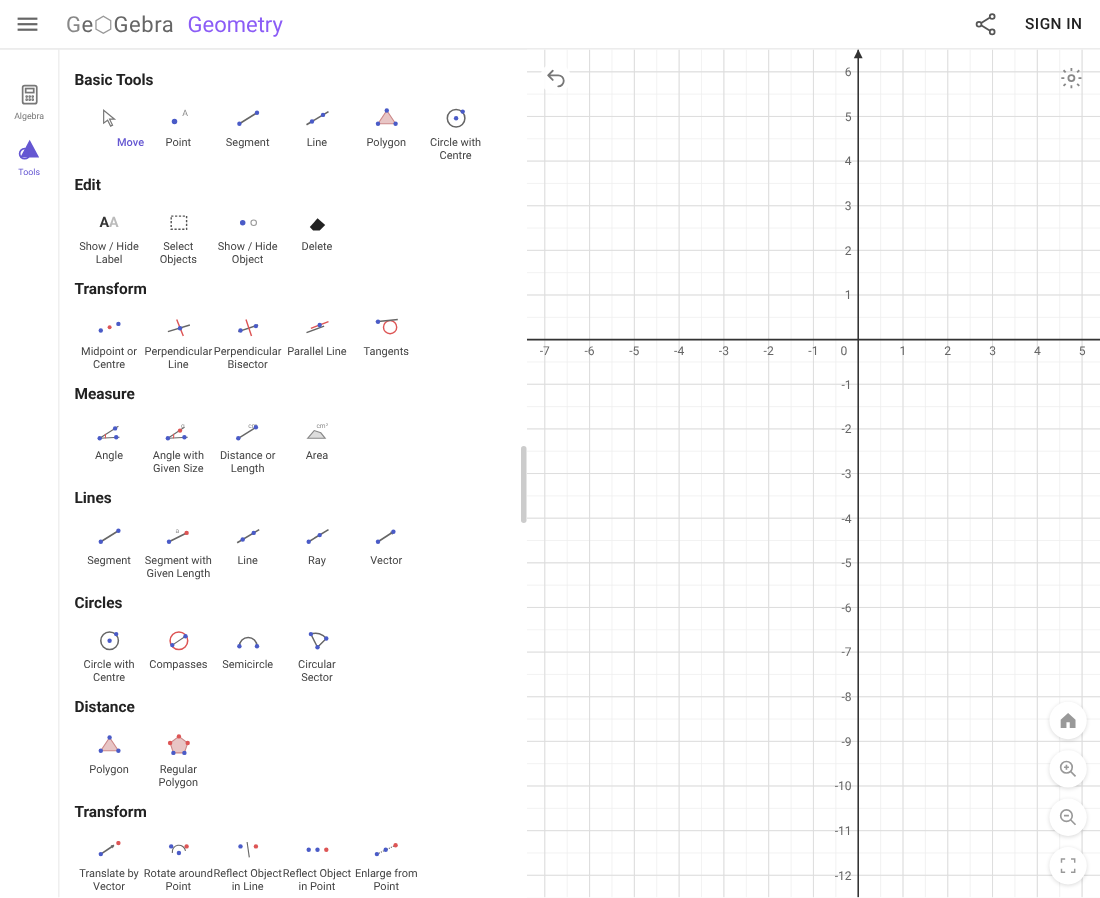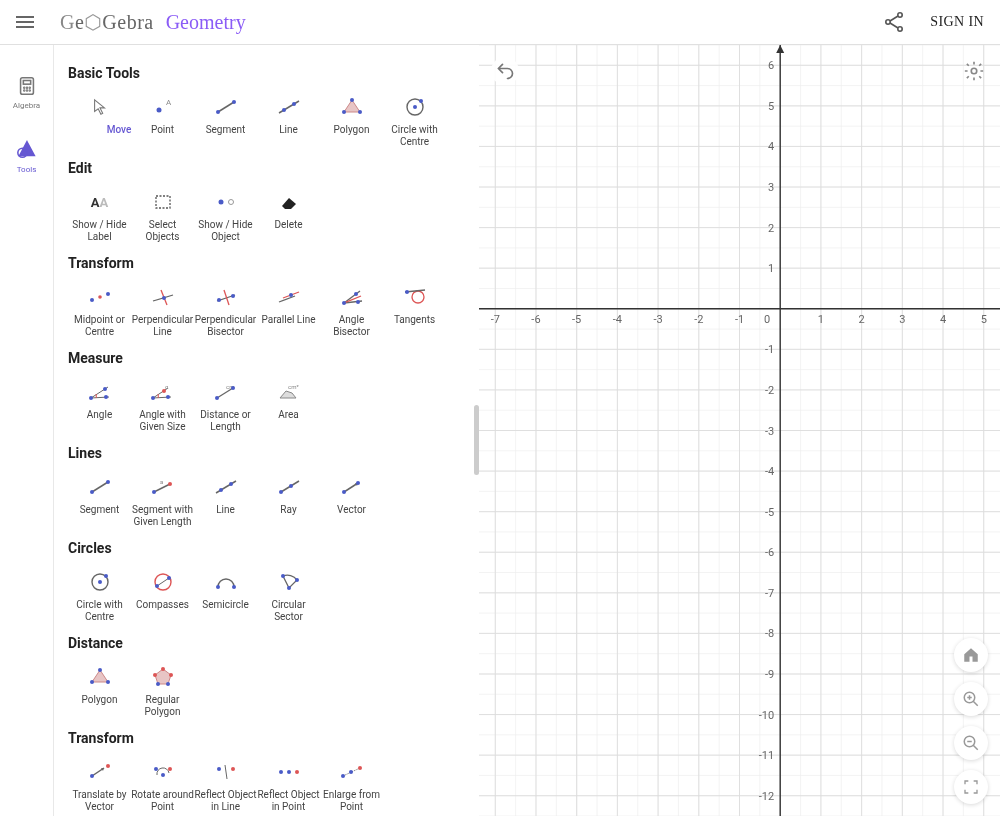--- a/index.html
+++ b/index.html
@@ -12,32 +12,31 @@
   height: 816px;
   overflow: hidden;
   position: relative;
 }
 .header {
   height: 45px;
   border-bottom: 1px solid #e0e0e0;
   display: flex;
   align-items: center;
   padding: 0 16px;
-  font-family: Liberation Serif, serif;
 }
 .menu-icon { width: 24px; height: 24px; cursor: pointer; display:flex; flex-direction:column; justify-content:center; gap:3px;}
 .menu-icon span { height:2px; background:#666; width:18px; }
 .brand { font-size: 20px; font-weight:400; color:#666; margin-left:20px; letter-spacing:0.5px;}
 .brand .geo { color:#888; }
 .subtitle { font-size: 20px; color:#8b5cf6; margin-left:12px; font-weight:400; }
 .spacer { flex:1; }
 .share-icon { width: 24px; height:24px; cursor:pointer; stroke:#555; stroke-width:1.6; fill:none;}
 .signin { font-size: 14px; font-weight:500; color:#222; margin-left:24px; cursor:pointer; letter-spacing:0.4px;}
 .main { display:flex; height: 771px; }
-.left-rail { width:54px; border-right:1px solid #e8e8e8; padding-top:30px; display:flex; flex-direction:column; align-items:center; gap:29px;}
+.left-rail { width:54px; border-right:1px solid #e8e8e8; padding-top:30px; display:flex; flex-direction:column; align-items:center; gap:16px;}
 .rail-item { display:flex; flex-direction:column; align-items:center; gap:4px; cursor:pointer; width:100%; }
 .rail-item .lbl { font-size:8px; color:#777;}
 .rail-item.active .lbl { color:#6557d2; }
 .rail-item.active svg { stroke:#6557d2; fill:#6557d2;}
 .tools-panel {
   width: 425px;
   overflow-y: auto;
   padding: 12px 10px 10px 14px;
   position:relative;
 }
@@ -280,33 +279,20 @@
       </div>
       <div class="tool">
         <div class="ico">
             <svg width="24" height="18">
               <line x1="2" y1="14" x2="18" y2="8" stroke="#666" stroke-width="1.3"></line>
               <line x1="6" y1="10" x2="22" y2="4" stroke="#d55" stroke-width="1.3"></line>
               <circle cx="14" cy="7" r="2" fill="#4a5bc7"></circle>
             </svg>
           </div>
         <div class="tlabel">Parallel Line</div>
-      </div>
-      <div class="tool">
-        <div class="ico">
-            <svg width="24" height="18">
-              <line x1="4" y1="15" x2="20" y2="3" stroke="#666" stroke-width="1.3"></line>
-              <line x1="4" y1="15" x2="22" y2="13" stroke="#666" stroke-width="1.3"></line>
-              <line x1="4" y1="15" x2="21" y2="8" stroke="#d55" stroke-width="1.3"></line>
-              <circle cx="4" cy="15" r="2" fill="#4a5bc7"></circle>
-              <circle cx="16" cy="6" r="2" fill="#4a5bc7"></circle>
-              <circle cx="18" cy="14" r="2" fill="#4a5bc7"></circle>
-            </svg>
-          </div>
-        <div class="tlabel">Angle Bisector</div>
       </div>
       <div class="tool">
         <div class="ico">
             <svg width="24" height="20">
               <circle cx="15" cy="10" r="6" fill="none" stroke="#d55" stroke-width="1.3"></circle>
               <line x1="2" y1="5" x2="22" y2="3" stroke="#666" stroke-width="1.3"></line>
               <circle cx="4" cy="5" r="2" fill="#4a5bc7"></circle>
             </svg>
           </div>
         <div class="tlabel">Tangents</div>

